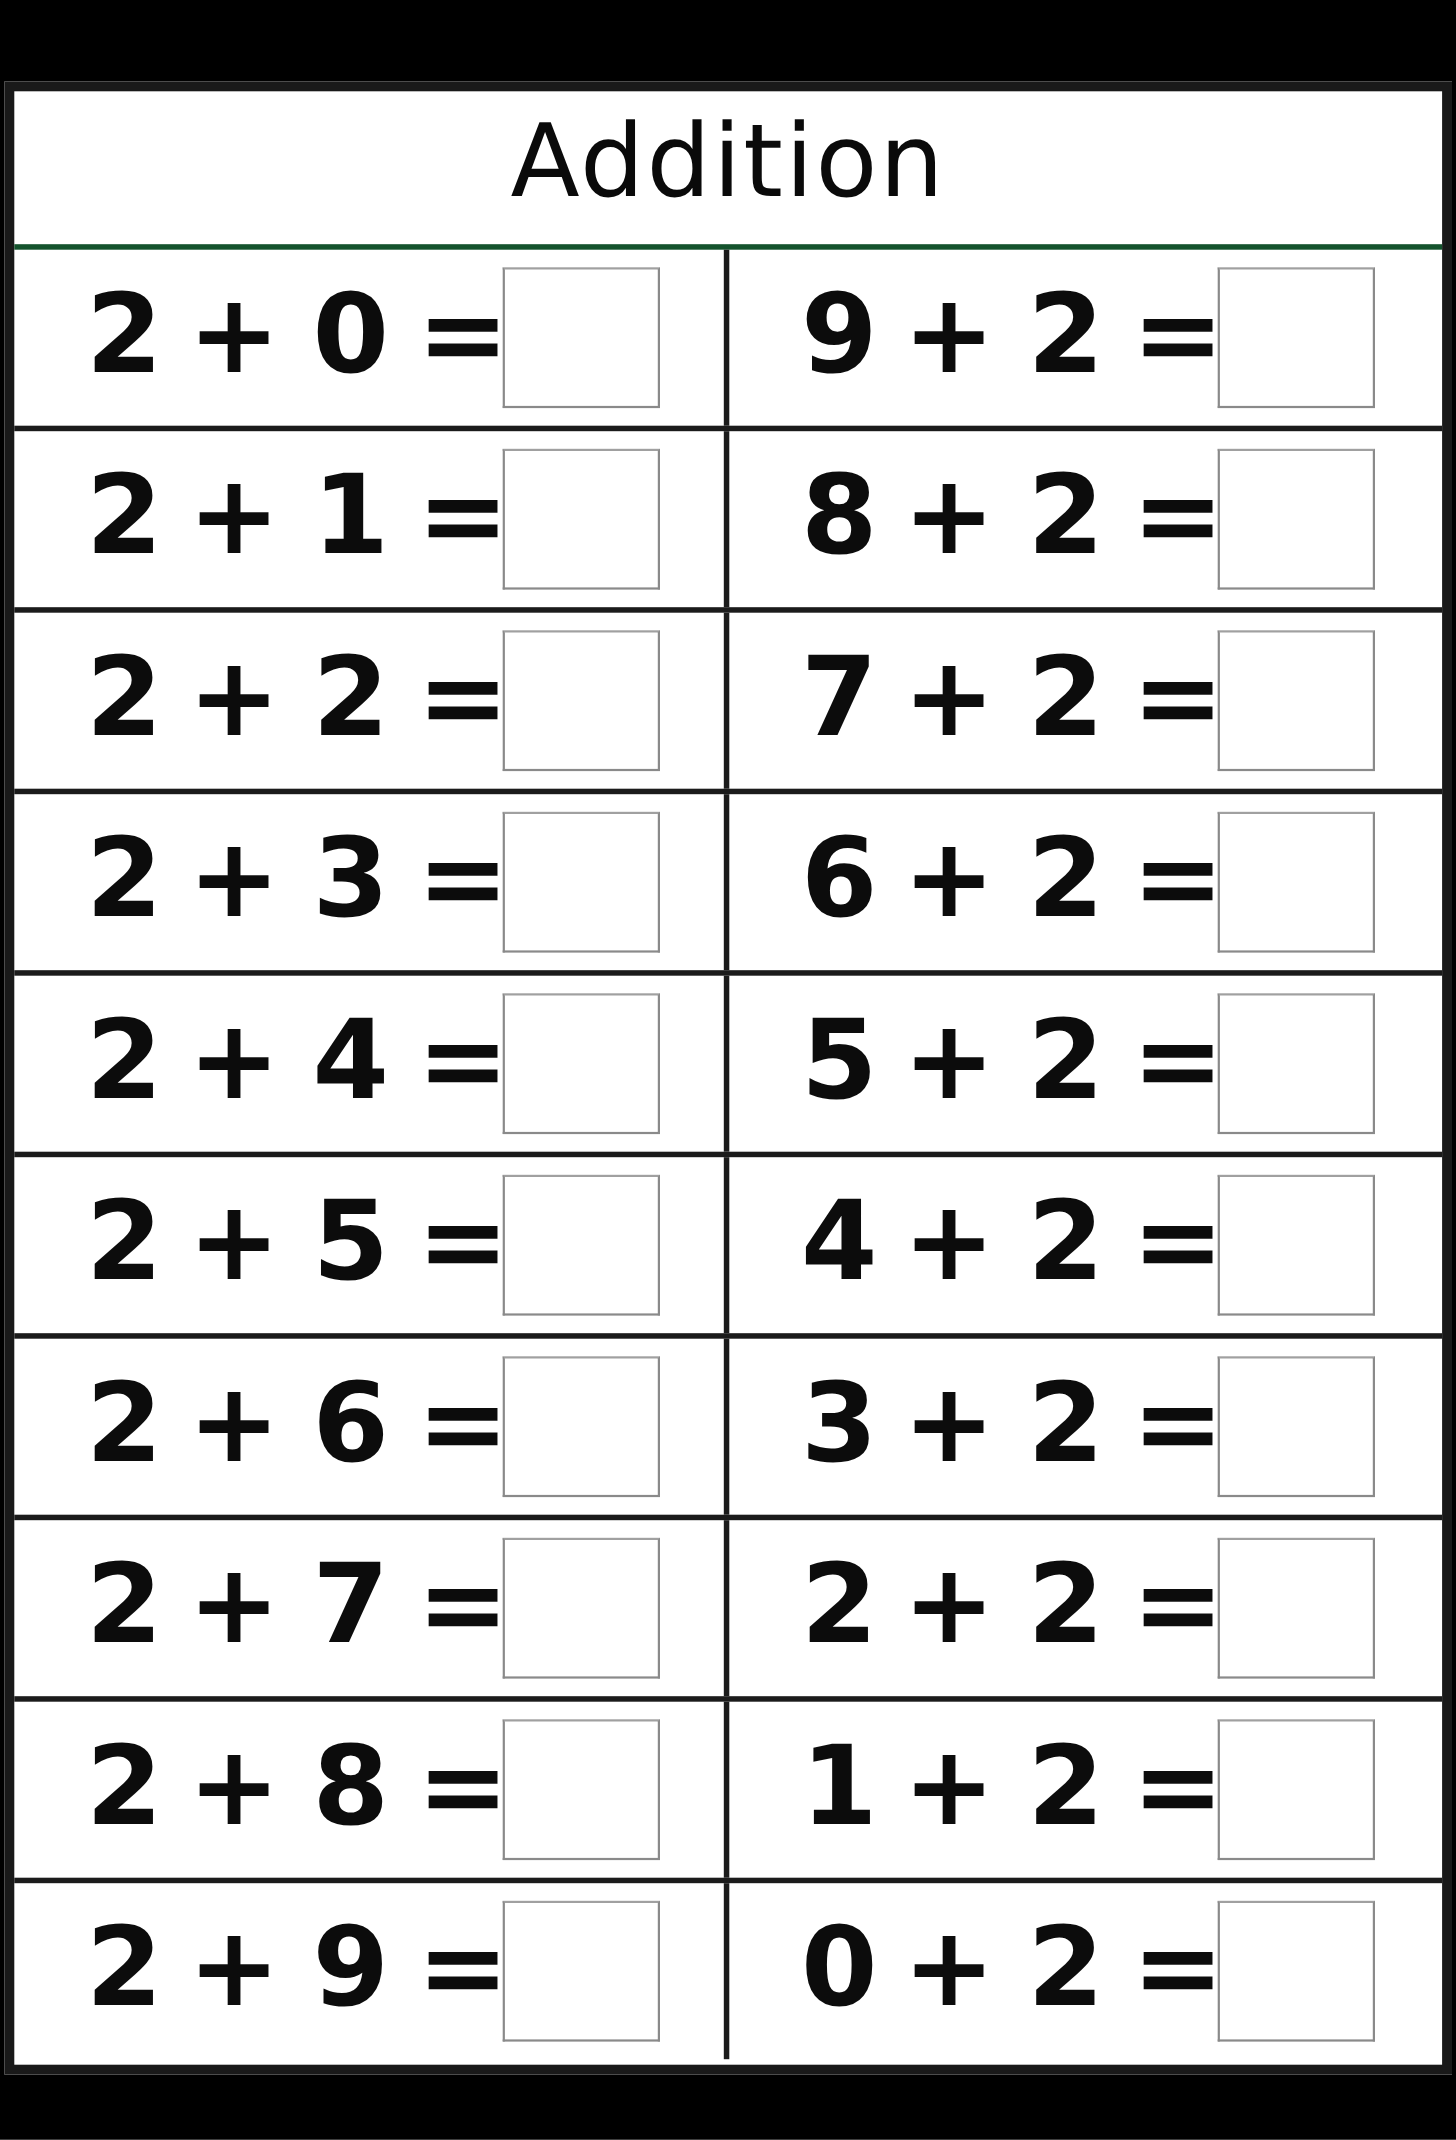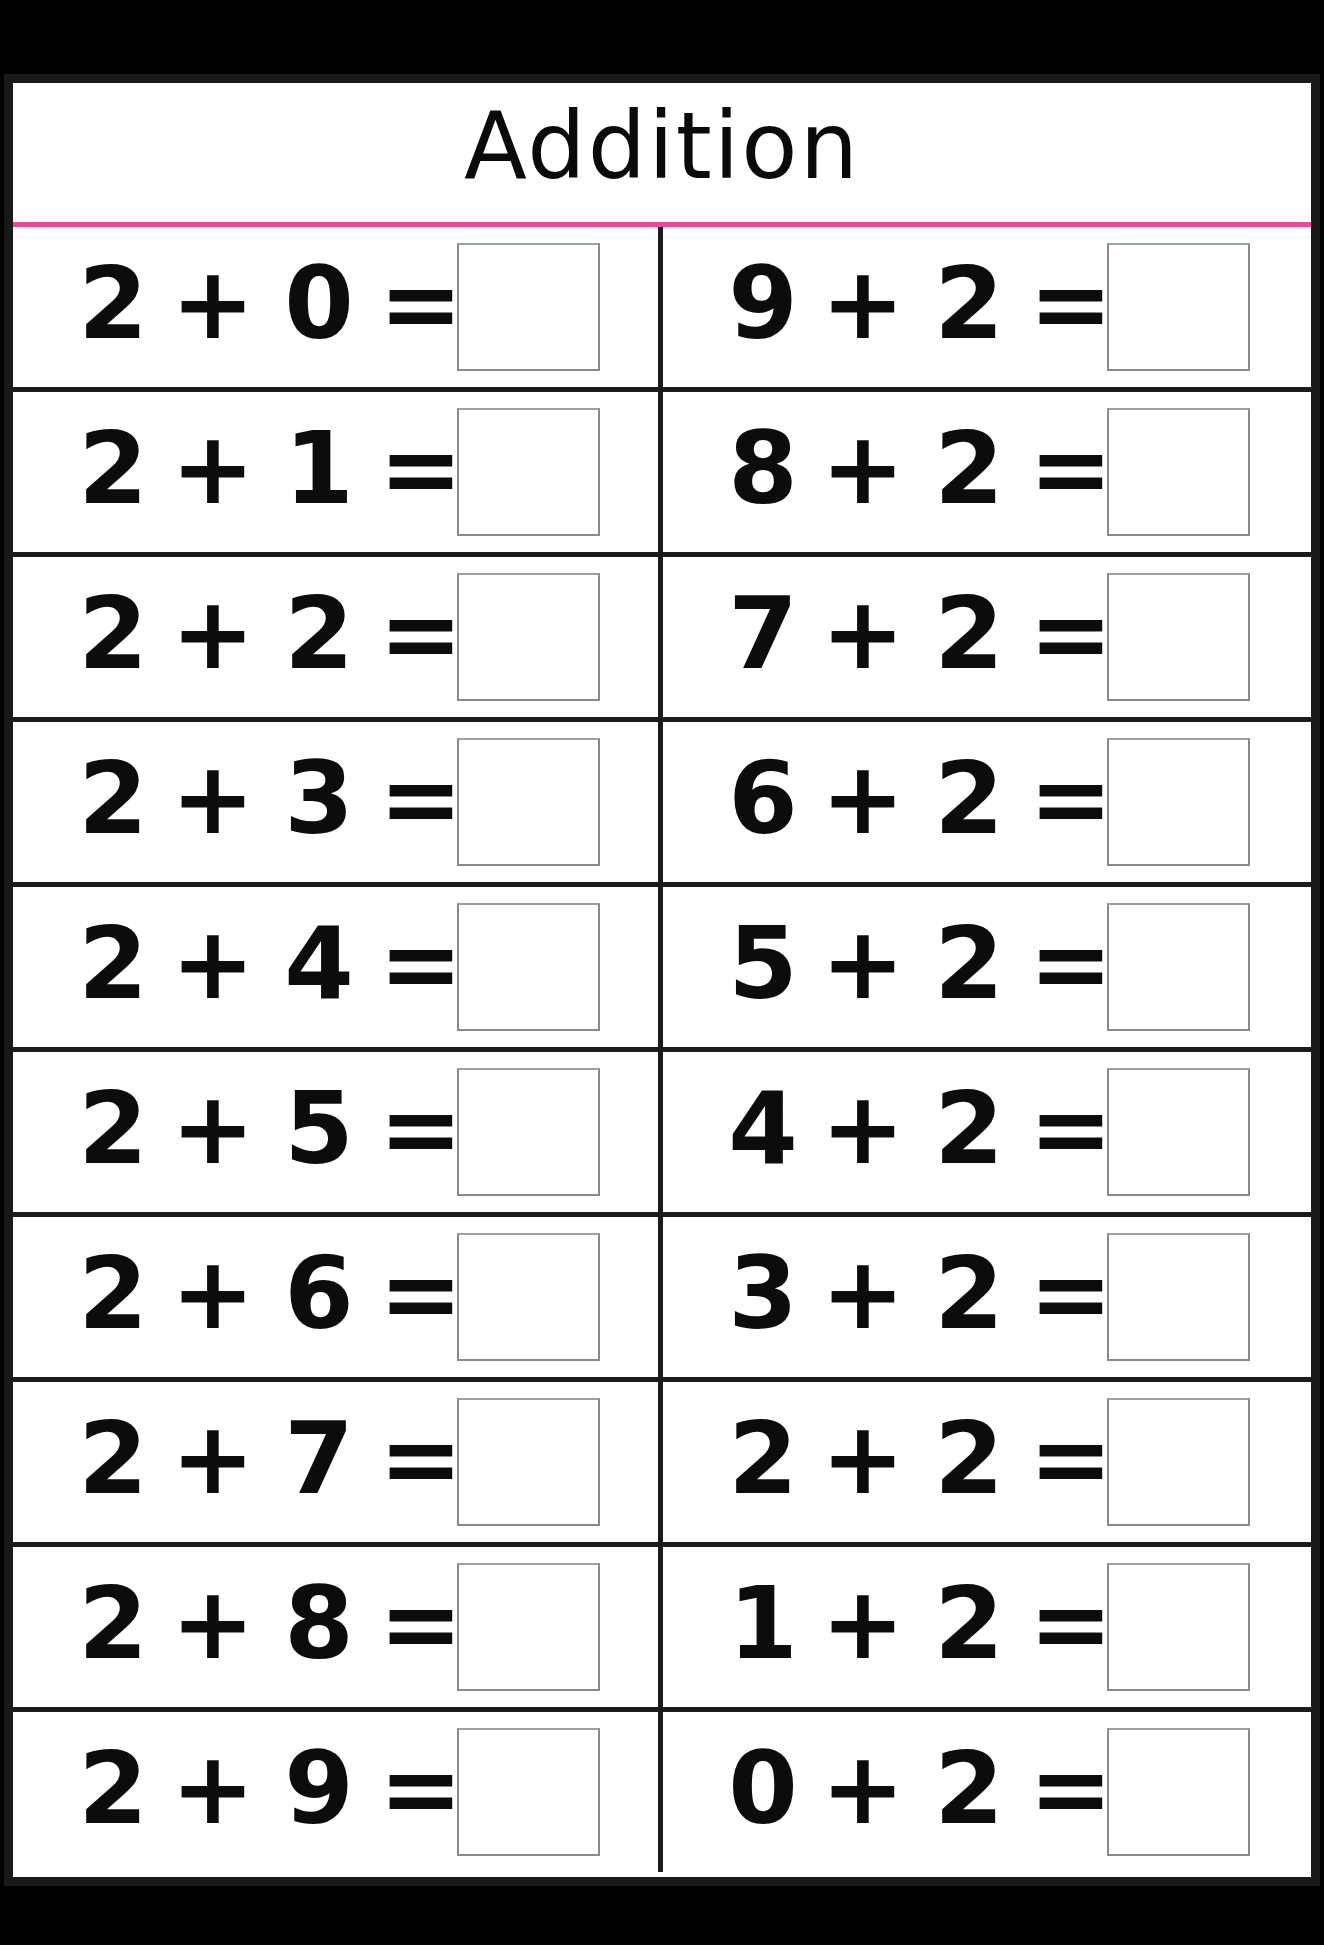--- a/index.html
+++ b/index.html
@@ -19,21 +19,21 @@
     left: 4px;
     top: 74px;
     width: 1316px;
     height: 1812px;
     box-sizing: border-box;
     background: #ffffff;
     border: 9px solid #191919;
   }
   .title-band {
     height: 139px;
-    border-bottom: 5px solid #ec4899;
+    border-bottom: 5px solid #14532d;
     box-sizing: content-box;
     display: flex;
     align-items: center;
     justify-content: center;
   }
   .title-band .title-text {
     font-size: 92px;
     letter-spacing: 2px;
     color: #0a0a0a;
     position: relative;

